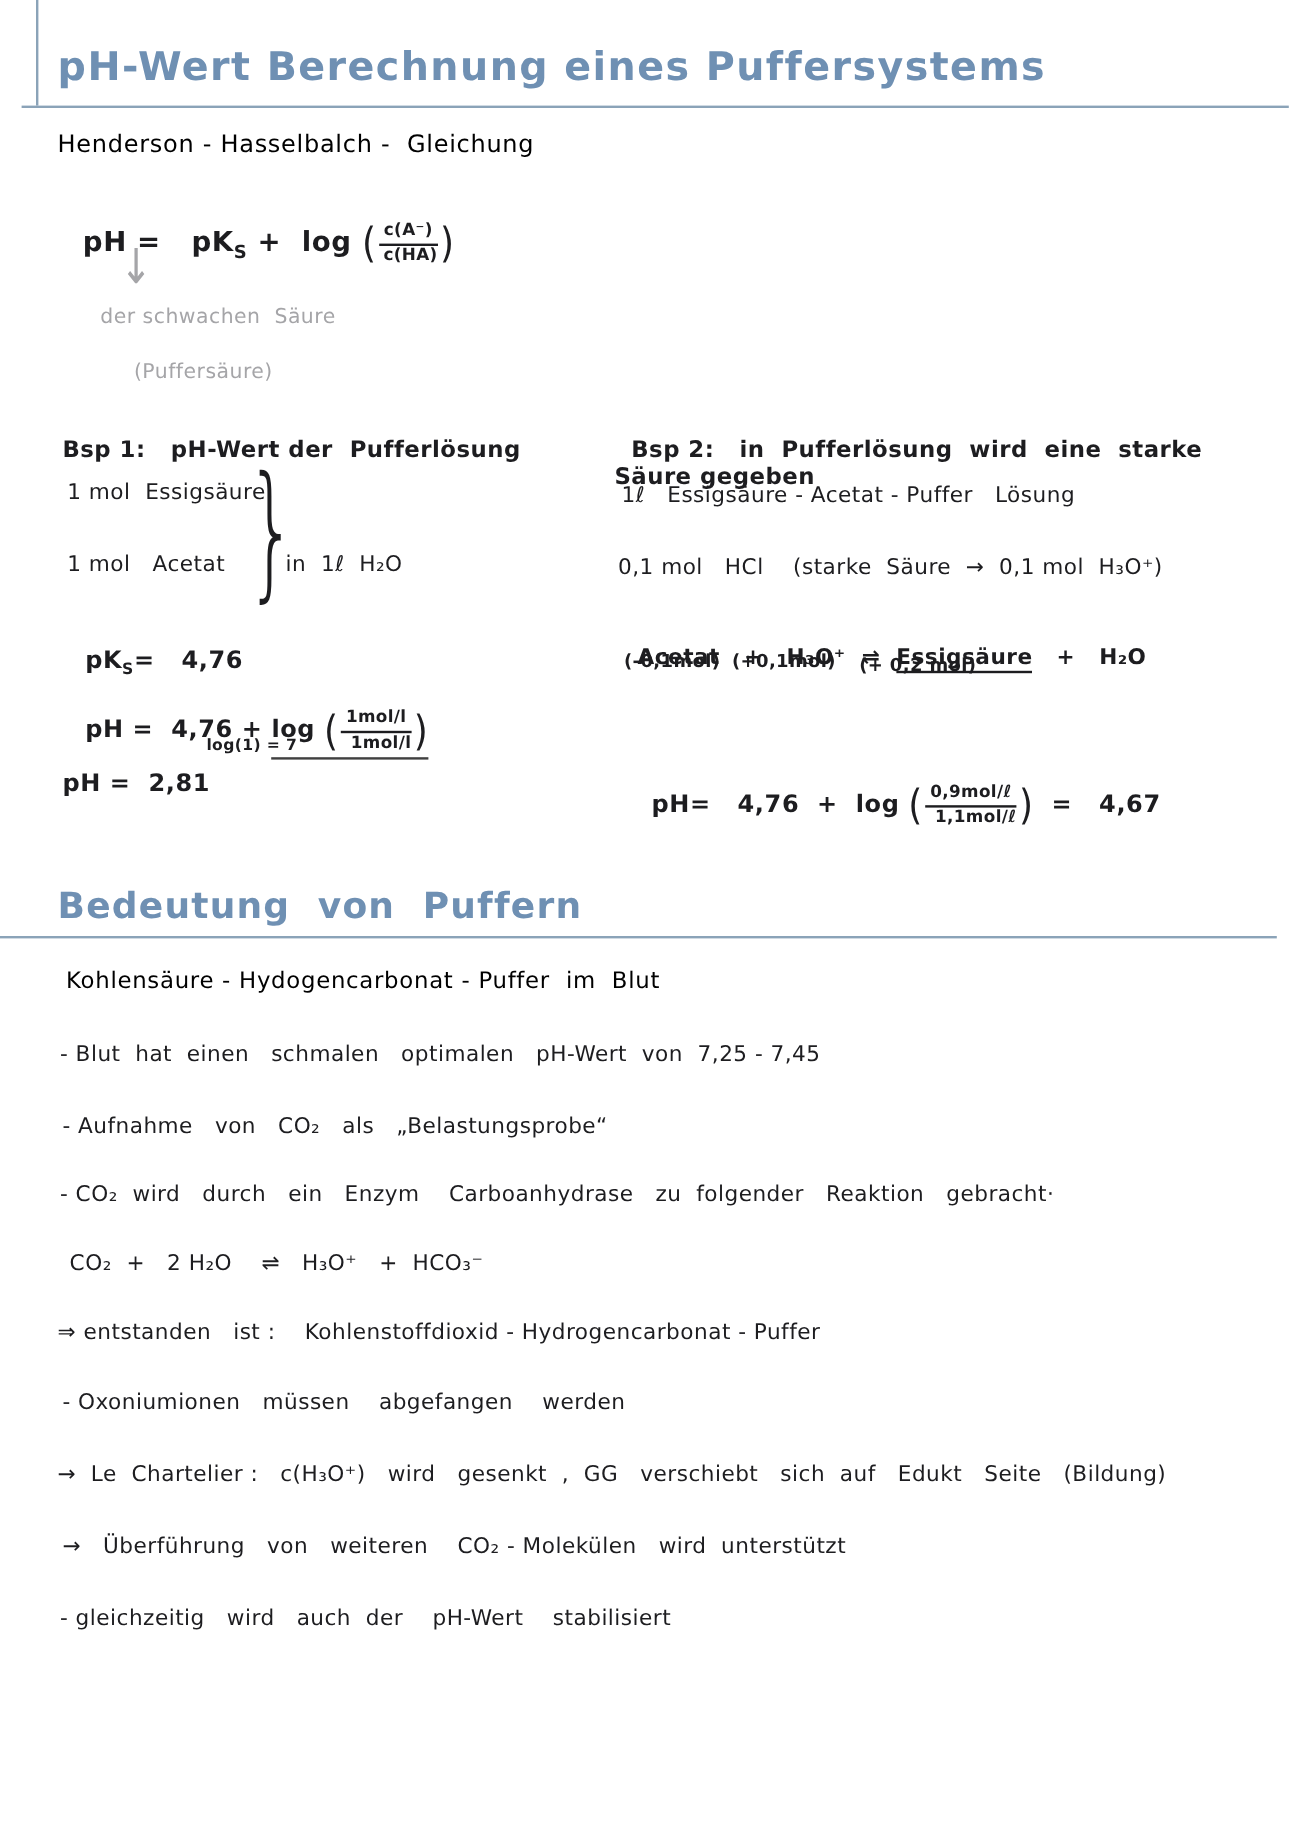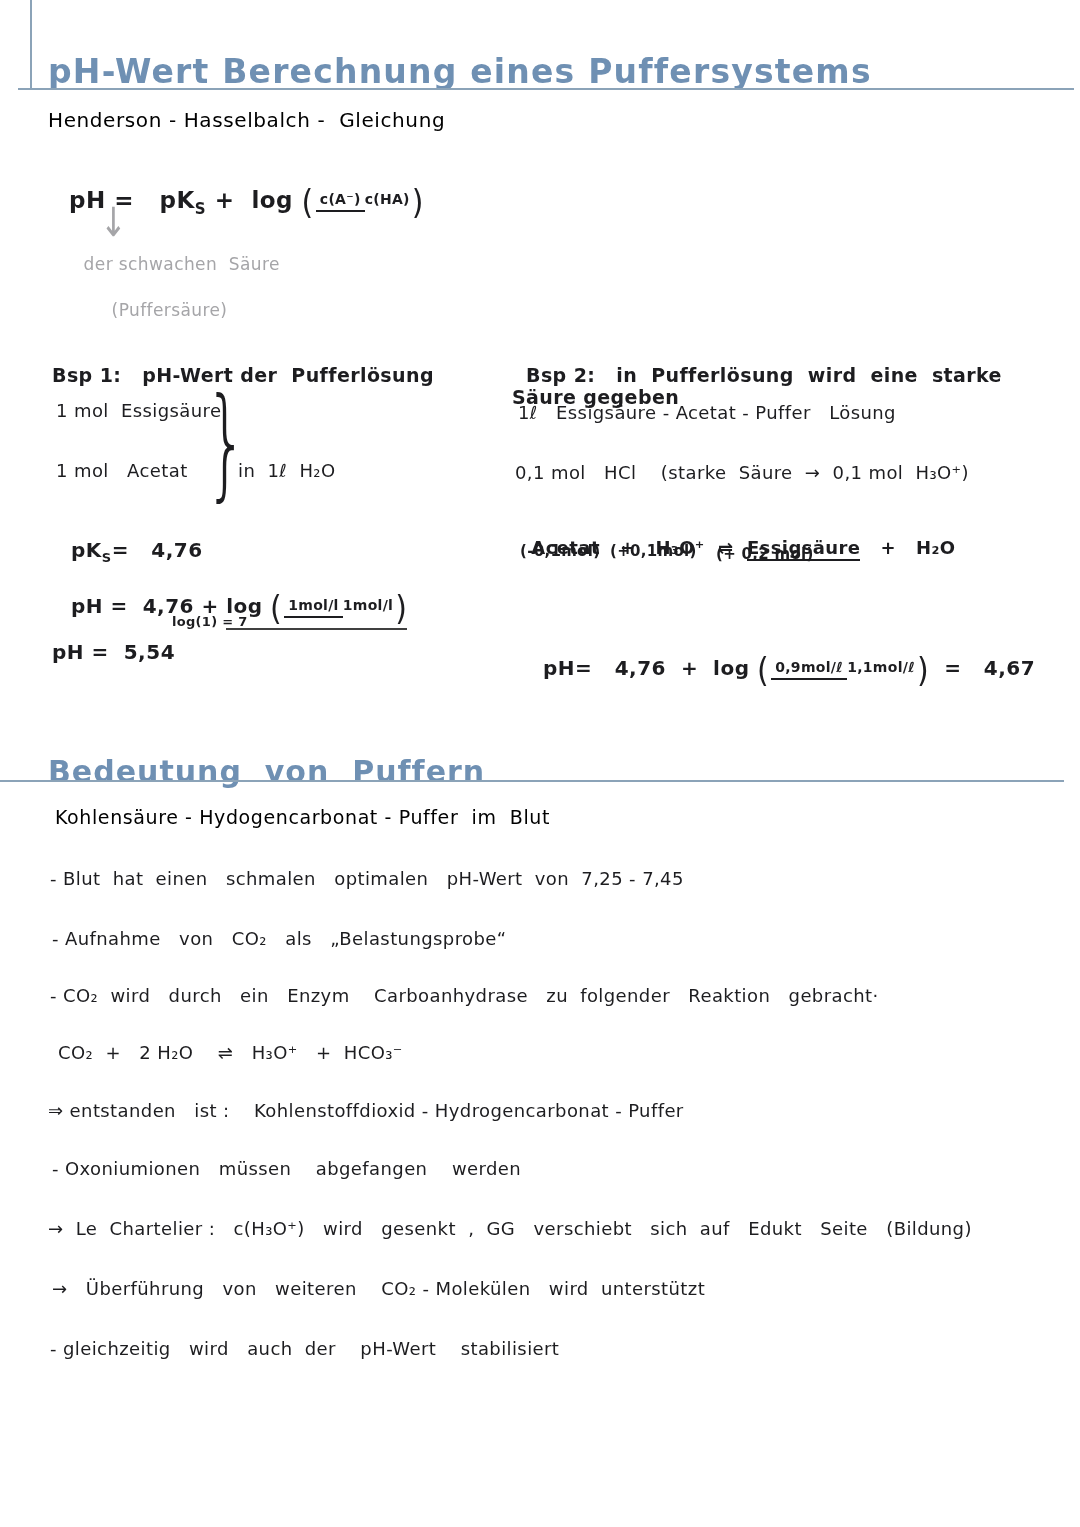--- a/index.html
+++ b/index.html
@@ -5,34 +5,34 @@
   * { margin:0; padding:0; box-sizing:border-box; }
   html,body { background:#ffffff; }
   body {
     width:1080px; height:1527px; position:relative;
     font-family:"DejaVu Sans", sans-serif;
     color:#1d1d20;
     overflow:hidden;
   }
   .abs { position:absolute; white-space:pre-wrap; }
   .ink { color:#1d1d20; }
-  .heading-blue { color:#6f90b3;margin-top:16px; }
+  .heading-blue { color:#6f90b3; }
   .sub-blue { color:#000000; }
 
   .page-title { font-size:33px; letter-spacing:1.2px; font-weight:600; }
   .section-title { font-size:30px; letter-spacing:1px; font-weight:600; }
   .rule { position:absolute; height:2px; background:#8ba3b8; }
   .vtick { position:absolute; width:2px; background:#8ba3b8; }
 
   .subtitle { font-size:20px; letter-spacing:0.6px; font-weight:500; }
   .body-text { font-size:18px; letter-spacing:0.4px; font-weight:500; }
   .example-head { font-size:19px; font-weight:600; letter-spacing:0.4px; }
   .formula { font-size:23px; font-weight:600; letter-spacing:0.5px; }
 
-  .frac { display:inline-flex; flex-direction:row; align-items:flex-start; vertical-align:middle; margin:0 2px; }
+  .frac { display:inline-flex; flex-direction:column; align-items:flex-end; vertical-align:middle; margin:0 2px; }
   .frac .ftop { border-bottom:2px solid #1d1d20; padding:0 4px 1px; }
   .frac span { font-size:14px; font-weight:600; letter-spacing:0.3px; line-height:1.25; }
   .bigparen { font-size:30px; font-weight:400; vertical-align:middle; display:inline-block; transform:scaleY(1.15); }
 
   .down-arrow { font-size:32px; color:#a5a5a8; transform:scaleY(1.25); transform-origin:top center; }
   .gray-note { font-size:17px; letter-spacing:0.4px; line-height:1.35; color:#a5a5a8; font-weight:500; }
 
   .brace { font-size:122px; font-weight:200; transform:scaleX(0.55); transform-origin:left center; line-height:1.05; }
 
   .underlined { border-bottom:2px solid #1d1d20; padding-bottom:1px; }
@@ -66,21 +66,21 @@
 <div class="abs body-text ink" style="left:238px; top:460px;">in  1ℓ  H₂O</div>
 
 <div class="abs formula ink" style="left:56px; top:514px; font-size:20px;">
   <span>pK</span><sub style="font-size:13px;">S</sub><span>=   4,76</span>
 </div>
 
 <div class="abs formula ink" style="left:56px; top:566px; font-size:20px;">
   <span>pH =  4,76 + </span><span class="log-underline"><span>log </span><span class="bigparen">(</span><span class="frac"><span class="ftop">1mol/l</span><span>1mol/l</span></span><span class="bigparen">)</span></span>
 </div>
 <div class="abs small-note ink" style="left:172px; top:614px;">log(1) = 7</div>
-<div class="abs formula ink" style="left:52px; top:640px; font-size:20px;">pH =  5,54</div>
+<div class="abs formula ink" style="left:52px; top:640px; font-size:20px;">pH =  2,81</div>
 
 <div class="abs example-head ink" style="left:512px; top:342px;">
   <span>Bsp 2:</span><span>   </span><span>in  Pufferlösung  wird  eine  starke  Säure gegeben</span>
 </div>
 <div class="abs body-text ink" style="left:518px; top:402px;">1ℓ   Essigsäure - Acetat - Puffer   Lösung</div>
 <div class="abs body-text ink" style="left:515px; top:462px;">0,1 mol   HCl    (starke  Säure  →  0,1 mol  H₃O⁺)</div>
 
 <div class="abs body-text ink" style="left:518px; top:516px; font-weight:600;">
   <span>Acetat   +   H₃O⁺</span><span>  ⇌  </span><span class="underlined">Essigsäure</span><span>   +   </span><span>H₂O</span>
 </div>

